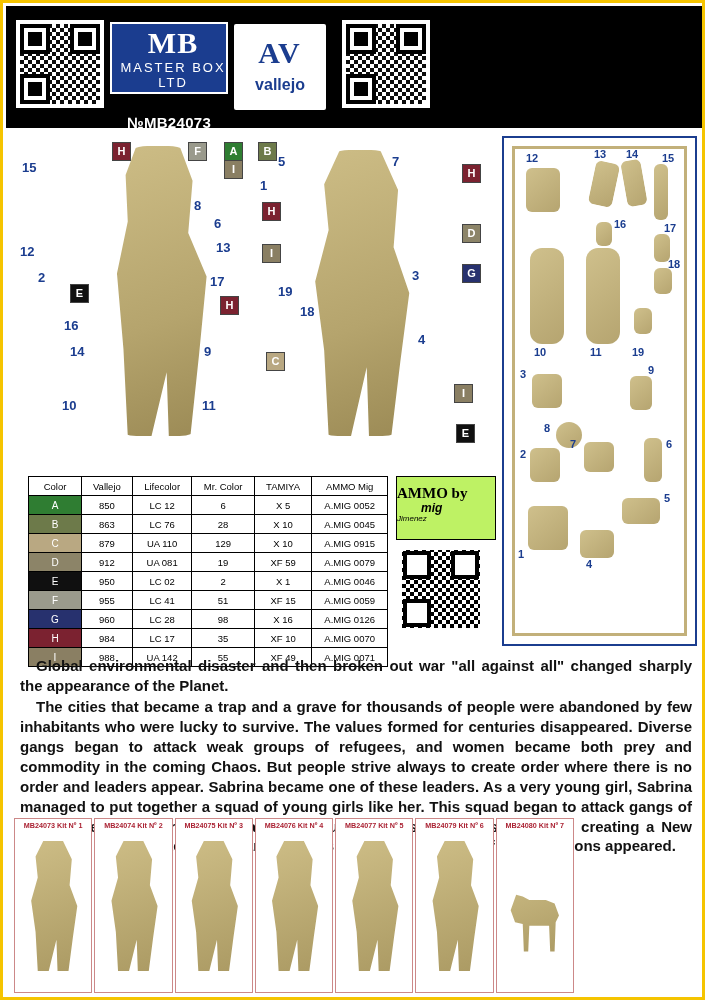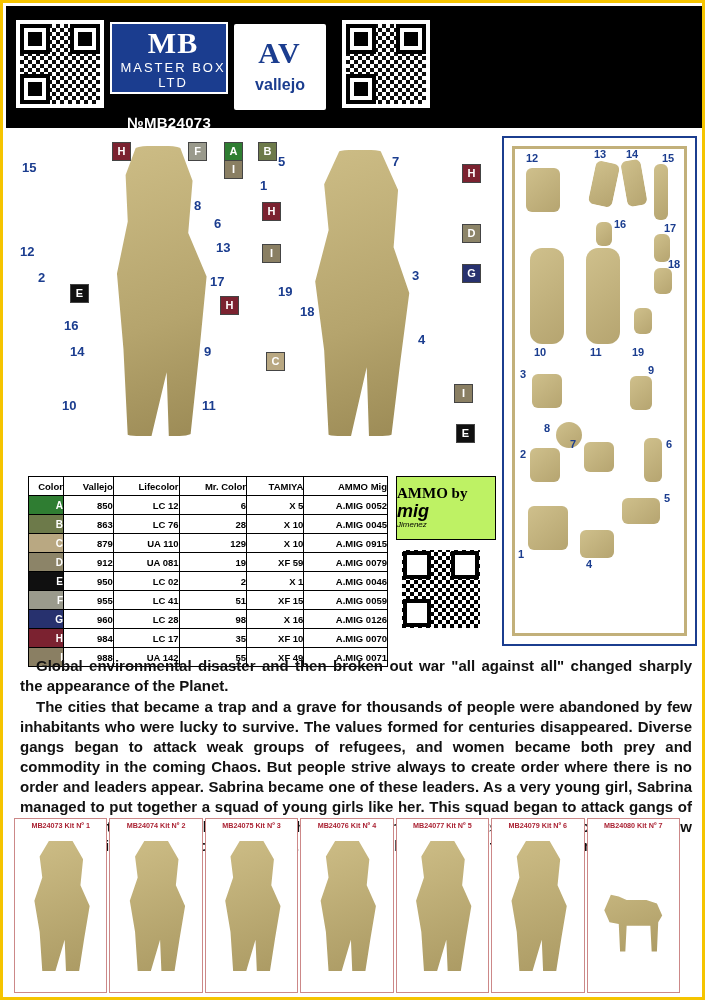--- a/index.html
+++ b/index.html
@@ -196,43 +196,43 @@
   
   .ctable {
     position: absolute;
     left: 22px; top: 348px;
     width: 360px;
     border-collapse: collapse;
     font-size: 9.5px;
   }
   .ctable th, .ctable td {
     border: 1px solid #000;
-    text-align: right;
-    padding: 2px 0;
-    font-weight: bold;
+    text-align: center;
+    padding: 2px 9px;
+    font-weight: normal;
     height: 14px;
   }
   .ctable th { font-size: 9.5px; background: #ffffff; }
   .ctable td.swatch {
     width: 34px;
     color: #ffffff;
     font-size: 10px;
   }
 
   
   .ammobox {
     position: absolute;
     left: 390px; top: 348px;
     width: 98px; height: 62px;
     background: #bef264;
     border: 1px solid #000;
     text-align: left;
   }
   .ammobox .a1 { font-size: 15px; font-weight: bold; color: #000; margin-top: 8px; font-family:"Liberation Serif",serif; }
-  .ammobox .a2 { font-size: 18px; font-weight: bold; color: #000; font-style: italic; line-height: 1; }
+  .ammobox .a2 { font-size: 12px; font-weight: bold; color: #000; font-style: italic; line-height: 1; padding-left: 24px; }
   .ammobox .a3 { font-size: 8px; color: #000; font-style: italic; }
   .qr-small {
     position: absolute;
     left: 392px; top: 418px;
     width: 84px; height: 84px;
     background: #ffffff;
     border: 1px solid #fff;
   }
 
   
@@ -245,21 +245,21 @@
     line-height: 1.33;
     color: #111;
     text-align: justify;
   }
   .desc p { margin: 0 0 1px 0; text-indent: 16px; }
 
   
   .strip {
     position: absolute;
     left: 8px; top: 690px;
-    width: 666px; height: 175px;
+    width: 560px; height: 175px;
     display: flex;
     gap: 2px;
   }
   .strip-cell {
     flex: 1;
     border: 1px solid #c88;
     position: relative;
     background: #ffffff;
     box-sizing: border-box;
   }

